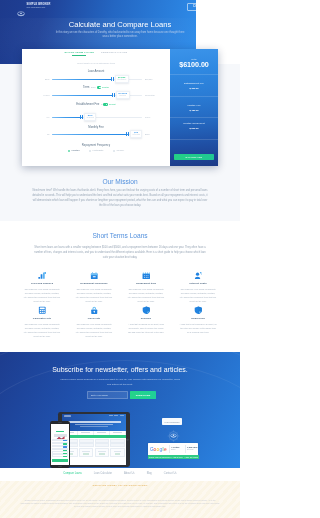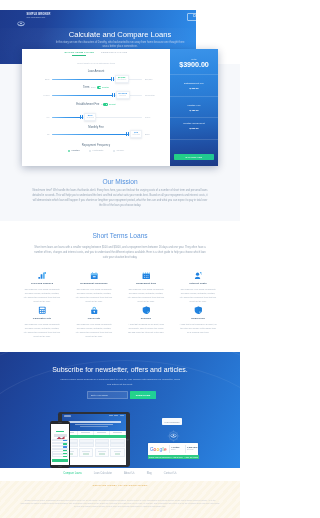--- a/index.html
+++ b/index.html
@@ -1,21 +1,21 @@
 <!DOCTYPE html>
 <html><head>
 <meta charset="utf-8">
 <style>
   * { box-sizing: border-box; margin:0; padding:0; }
   html,body { width:240px; height:518px; overflow:hidden; }
   body { font-family:"Liberation Sans", sans-serif; background:#fff; }
   .page { position:relative; width:240px; height:518px; overflow:hidden; }
 
   
-  .hero { position:absolute; left:0; top:10px; width:196px; height:64px;
+  .hero { position:absolute; left:0; top:0; width:196px; height:64px;
     background:linear-gradient(103deg,#1d3a8c 0%,#1f4197 22%,#2467c3 55%,#2e8eec 100%); overflow:hidden; }
   .hero-swoosh { position:absolute; left:-20px; top:18px; width:300px; height:170px;
     background:radial-gradient(ellipse 170px 70px at 40% 10%, rgba(255,255,255,.07), rgba(255,255,255,0) 70%); }
 
   .topbar { position:absolute; left:0; top:0; width:240px; height:14px; }
   .logo { position:absolute; left:17px; top:3.2px; display:flex; align-items:center; gap:1.6px; }
   .logo-mark { width:8px; height:6px; position:relative; }
   .logo-text { display:flex; flex-direction:column; line-height:1; }
   .logo-name { font-size:2.6px; color:#eaf2ff; letter-spacing:.18px; font-weight:700; }
   .logo-tag { font-size:1.8px; color:#b9cdec; letter-spacing:.12px; margin-top:.6px; }
@@ -303,21 +303,21 @@
             <span class="opt ">
               <span class="dot"></span>
               <span>Weekly</span>
             </span>
           </div>
       </div>
     </div>
     <div class="calc-right">
       <div class="sum-total">
         <div class="lbl">Total</div>
-        <div class="val">$3900.00</div>
+        <div class="val">$6100.00</div>
       </div>
       <div id="sumrows">
           <div class="sum-div" style="top:25px"></div>
           <div class="sum-div" style="top:47px"></div>
           <div class="sum-div" style="top:68px"></div>
           <div class="sum-div" style="top:90px"></div>
           <div class="sum-row" style="top:34px">
    <div class="lbl">Establishment Fee</div>
    <div class="val">$ 300.00</div>
           </div>

